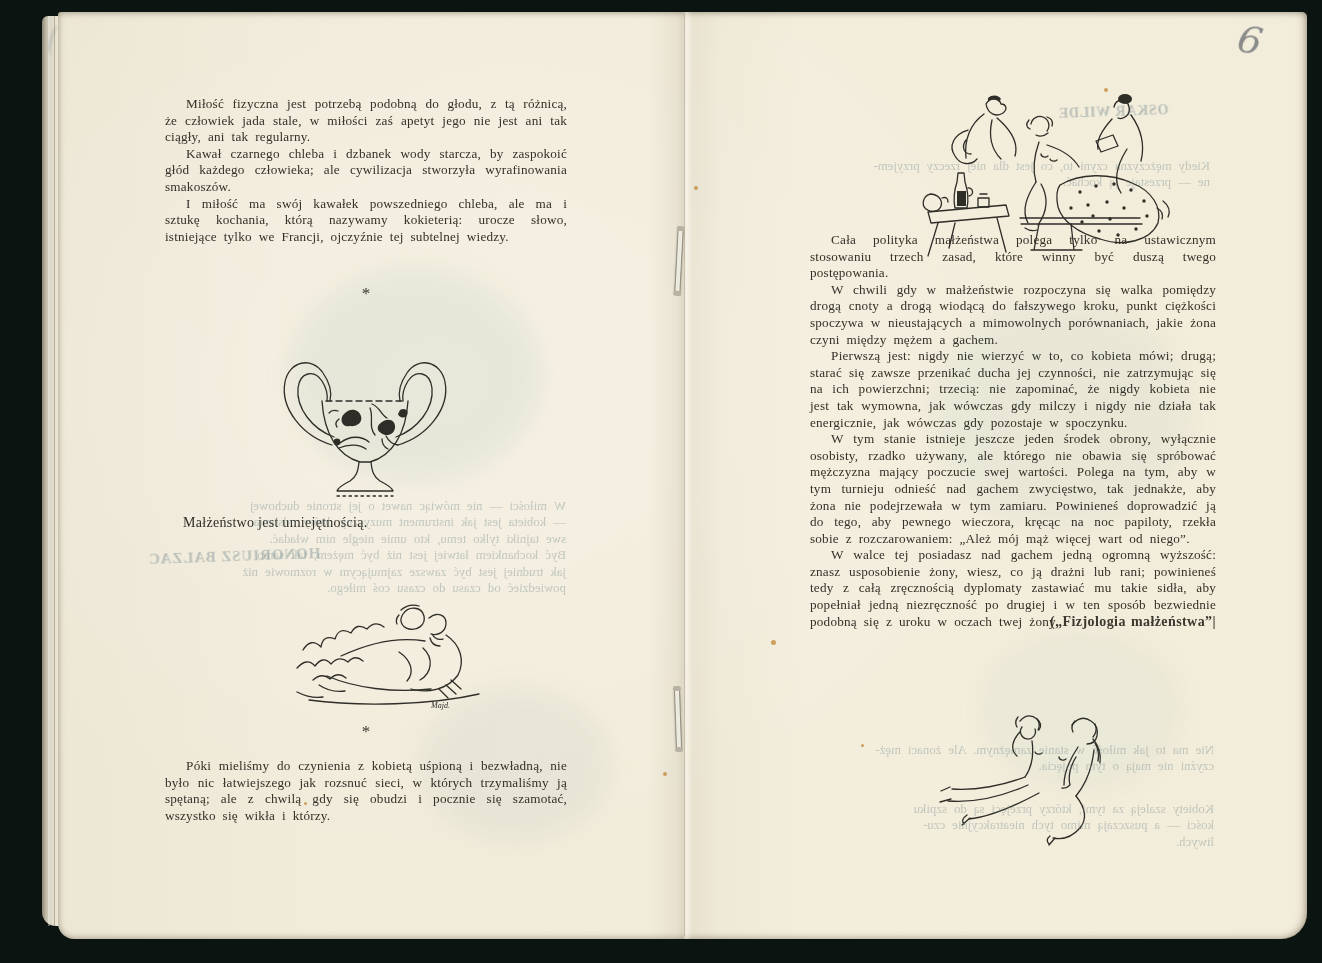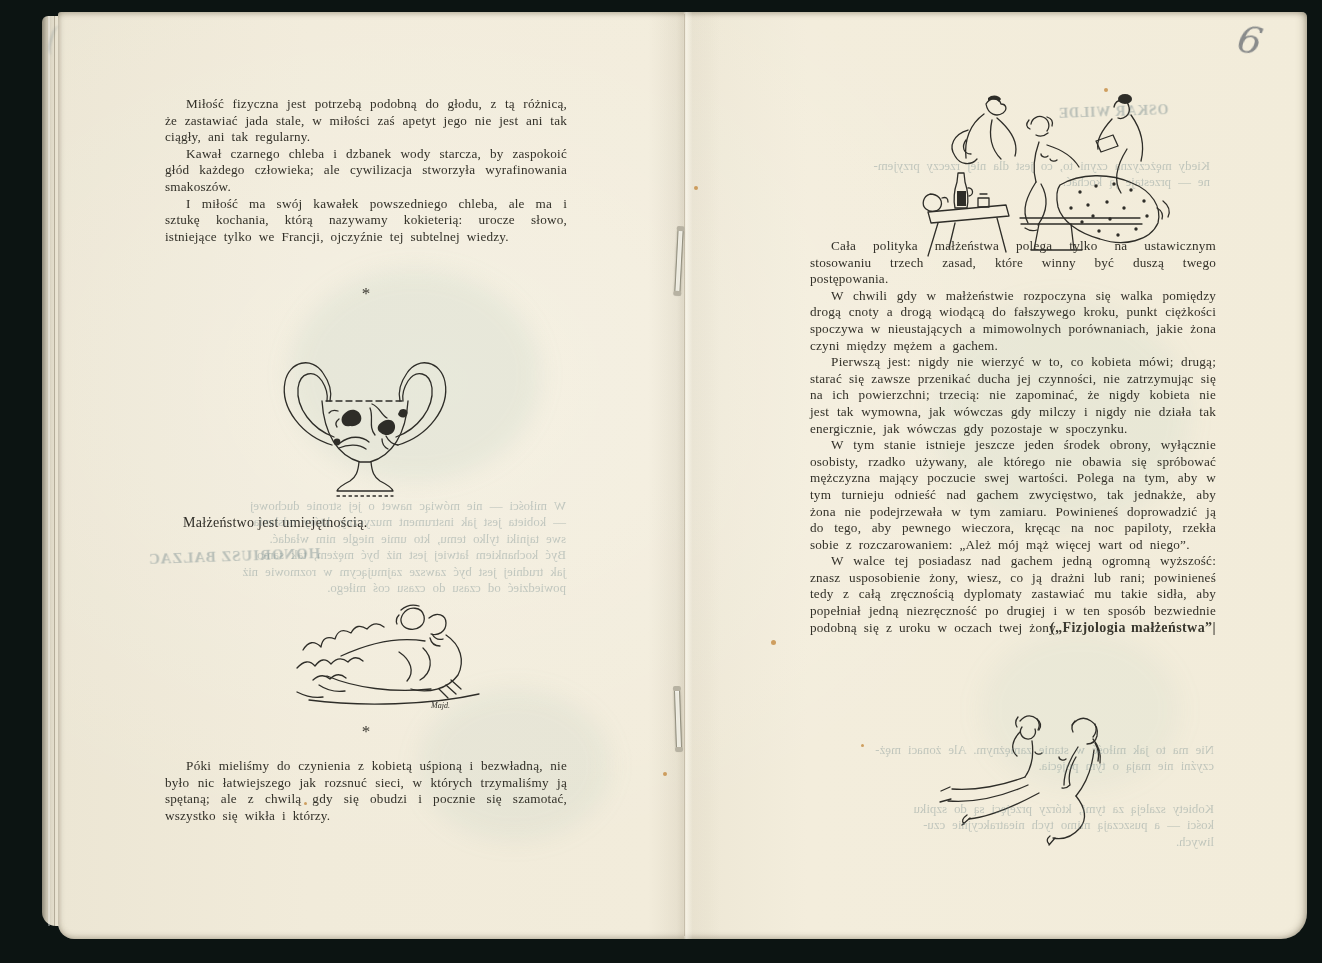--- a/index.html
+++ b/index.html
@@ -85,21 +85,21 @@
 <span class="fox" style="left:1104px;top:88px;width:4px;height:4px;"></span>
 <span class="fox" style="left:304px;top:802px;width:3px;height:3px;"></span>
 <span class="fox" style="left:861px;top:744px;width:3px;height:3px;"></span>
 
 <div class="smudge" style="left:290px;top:270px;width:250px;height:210px;background:rgba(120,165,150,.10);"></div>
 <div class="smudge" style="left:420px;top:690px;width:190px;height:150px;background:rgba(120,165,150,.09);"></div>
 <div class="smudge" style="left:930px;top:300px;width:260px;height:230px;background:rgba(120,165,150,.07);"></div>
 <div class="smudge" style="left:980px;top:630px;width:200px;height:160px;background:rgba(120,165,150,.06);"></div>
 
 <div class="col" style="left:165px;top:96px;width:402px;">
-  <p>Miłość fizyczna jest potrzebą podobną do głodu, z tą różnicą, że zastawiać jada stale, w miłości zaś apetyt jego nie jest ani tak ciągły, ani tak regularny.</p>
+  <p>Miłość fizyczna jest potrzebą podobną do głodu, z tą różnicą, że człowiek jada stale, w miłości zaś apetyt jego nie jest ani tak ciągły, ani tak regularny.</p>
   <p>Kawał czarnego chleba i dzbanek wody starcza, by zaspokoić głód każdego człowieka; ale cywilizacja stworzyła wyrafinowania smakoszów.</p>
   <p>I miłość ma swój kawałek powszedniego chleba, ale ma i sztukę kochania, którą nazywamy kokieterią: urocze słowo, istniejące tylko we Francji, ojczyźnie tej subtelnej wiedzy.</p>
 </div>
 
 <div class="star" style="left:165px;top:284px;">*</div>
 
 <svg class="drawing" style="left:258px;top:348px;" width="214" height="162" viewBox="0 0 214 162">
   <g>
     <path d="M74,97 C44,88 22,60 27,34 C31,13 54,8 65,25 C72,35 74,45 72,53"></path>
     <path d="M76,89 C54,81 38,60 40,40 C42,24 56,21 64,33 C69,41 70,47 69,53"></path>
@@ -234,21 +234,21 @@
   </g>
   <g>
     <path d="M55,120 c-2,-10 0,-20 2,-26 l1,-9 h6 l1,9 c2,6 4,16 2,26 z"></path>
     <rect x="57" y="103" width="9" height="15" class="fill" style="stroke:none"></rect>
     <path d="M30,106 c-7,2 -9,11 -4,15 c5,4 13,3 15,-3 c2,-6 -3,-12 -11,-12 z m12,4 q6,-2 6,4"></path>
     <path d="M78,110 h11 v9 h-11 z m2,-4 h7"></path>
     <path d="M68,100 a4,4 0 1,1 1,8"></path>
   </g>
 </svg>
 
-<div class="col" style="left:810px;top:238px;width:406px;position:absolute;">
+<div class="col" style="left:810px;top:232px;width:406px;position:absolute;">
   <p>Cała polityka małżeństwa polega tylko na ustawicznym stosowaniu trzech zasad, które winny być duszą twego postępowania.</p>
   <p>W chwili gdy w małżeństwie rozpoczyna się walka pomiędzy drogą cnoty a drogą wiodącą do fałszywego kroku, punkt ciężkości spoczywa w nieustających a mimowolnych porównaniach, jakie żona czyni między mężem a gachem.</p>
   <p>Pierwszą jest: nigdy nie wierzyć w to, co kobieta mówi; drugą; starać się zawsze przenikać ducha jej czynności, nie zatrzymując się na ich powierzchni; trzecią: nie zapominać, że nigdy kobieta nie jest tak wymowna, jak wówczas gdy milczy i nigdy nie działa tak energicznie, jak wówczas gdy pozostaje w spoczynku.</p>
   <p>W tym stanie istnieje jeszcze jeden środek obrony, wyłącznie osobisty, rzadko używany, ale którego nie obawia się spróbować mężczyzna mający poczucie swej wartości. Polega na tym, aby w tym turnieju odnieść nad gachem zwycięstwo, tak jednakże, aby żona nie podejrzewała w tym zamiaru. Powinieneś doprowadzić ją do tego, aby pewnego wieczora, kręcąc na noc papiloty, rzekła sobie z rozczarowaniem: „Ależ mój mąż więcej wart od niego”.</p>
   <div style="position:relative;">
     <p>W walce tej posiadasz nad gachem jedną ogromną wyższość: znasz usposobienie żony, wiesz, co ją drażni lub rani; powinieneś tedy z całą zręcznością dyplomaty zastawiać mu takie sidła, aby popełniał jedną niezręczność po drugiej i w ten sposób bezwiednie podobną się z uroku w oczach twej żony.</p>
     <span class="attribution">(„Fizjologia małżeństwa”|</span>
   </div>
 </div>
 

